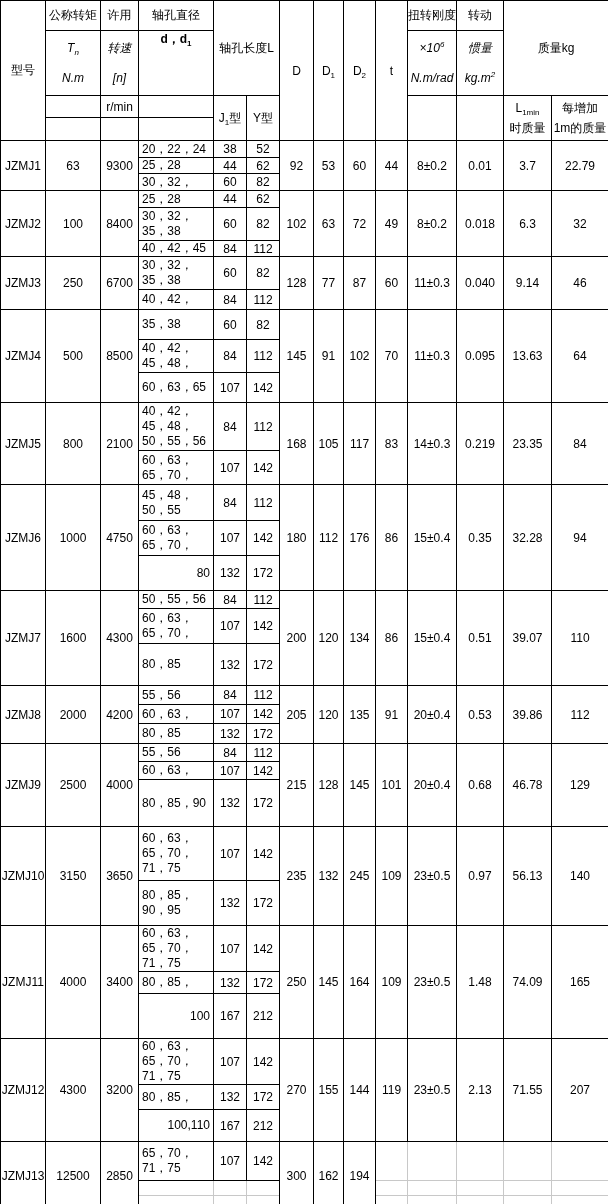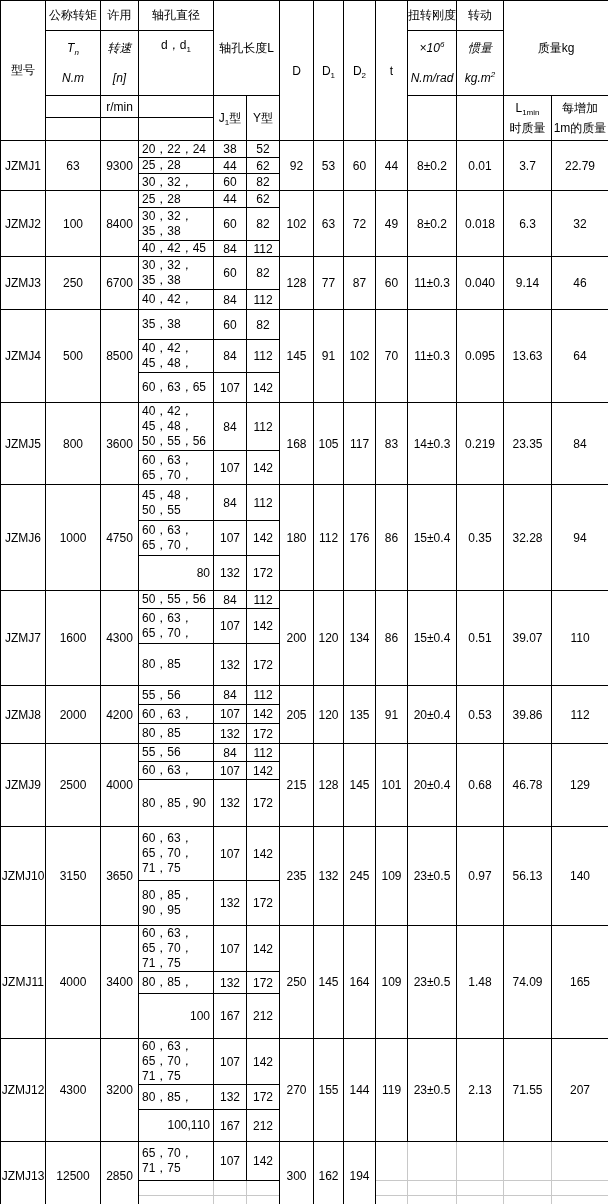--- a/index.html
+++ b/index.html
@@ -13,21 +13,21 @@
     border:1px solid #000;
     font-size:12px;
     text-align:center;vertical-align:middle;
     padding:0;overflow:hidden;
   }
   thead td{font-size:12px;}
   sub{font-size:8px;line-height:0;}
   sup{font-size:8px;line-height:0;}
   .two30 div{line-height:30px;font-style:italic;}
   .two20 div{line-height:20px;}
-  .top{vertical-align:top;padding-top:6px;}
+  .top{vertical-align:top;font-weight:bold;}
   .dia{
     text-align:left;padding-left:3px;
     white-space:pre-line;line-height:15px;
   }
   .dia.right{text-align:right;padding-right:3px;padding-left:0;}
   td.ghost{border:1px solid #c8c8c8;}
   td.ghost-yr{border-right-color:#000;}
 </style>
 </head>
 <body>
@@ -206,21 +206,21 @@
           <td>112</td>
         </tr>
         <tr style="height: 30px;">
           <td class="dia">60，63，65</td>
           <td>107</td>
           <td>142</td>
         </tr>
         <tr style="height: 48px;">
           <td rowspan="2">JZMJ5</td>
           <td rowspan="2">800</td>
-          <td rowspan="2">3600</td>
+          <td rowspan="2">2100</td>
           <td class="dia">40，42，
 45，48，
 50，55，56</td>
           <td>84</td>
           <td>112</td>
           <td rowspan="2">168</td>
           <td rowspan="2">105</td>
           <td rowspan="2">117</td>
           <td rowspan="2">83</td>
           <td rowspan="2">14±0.3</td>

